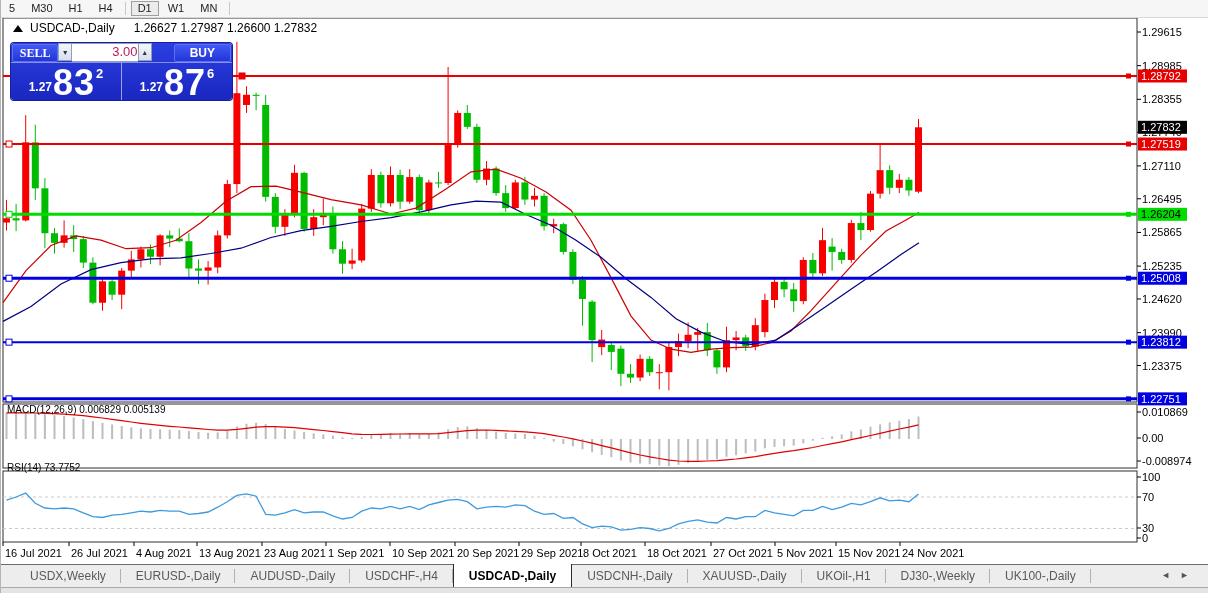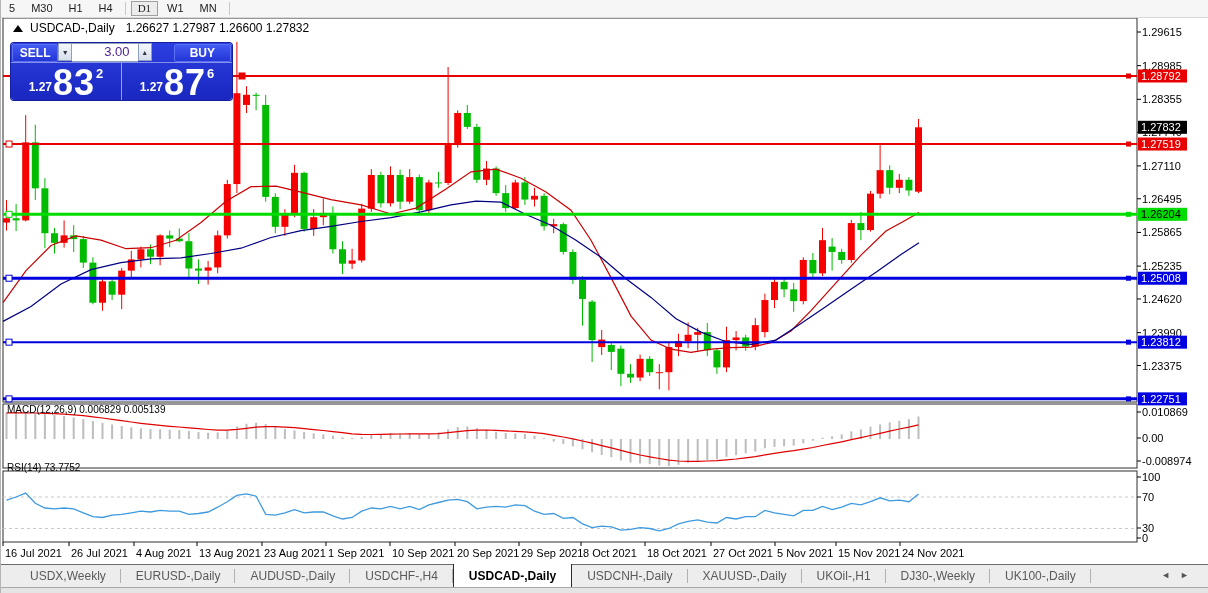--- a/index.html
+++ b/index.html
@@ -3,39 +3,39 @@
 <meta charset="utf-8">
 <style>
   html,body{margin:0;padding:0;background:#fff;}
   #app{position:relative;width:1208px;height:593px;overflow:hidden;
        font-family:"Liberation Sans",sans-serif;background:#fff;
        border-left:1px solid #b5b5b5;box-sizing:border-box;}
   
   .toolbar{position:absolute;left:0;top:0;width:1208px;height:17px;background:#f6f6f6;
            border-bottom:1px solid #d9d9d9;display:flex;align-items:center;font-size:11px;color:#222;}
   .tb-item{padding:1px 7px;margin:0 1px;cursor:default;line-height:13px;}
-  .tb-item.active{background:#ececec;border:1px solid #9f9f9f;padding:0 6px;font-family:Liberation Serif, serif;}
+  .tb-item.active{background:#ececec;border:1px solid #9f9f9f;padding:0 6px;}
   .tb-sep{width:1px;height:13px;background:#c8c8c8;margin:0 4px;}
   
   .sym-header{position:absolute;left:12px;top:21px;font-size:12px;color:#000;display:flex;align-items:center;gap:7px;}
   .tri{width:0;height:0;border-left:5px solid transparent;border-right:5px solid transparent;border-bottom:7px solid #000;}
-  .sym-vals{margin-left:4px;}
+  .sym-vals{margin-left:12px;}
   
   .panel{position:absolute;left:10px;top:43px;width:221px;height:57px;border-radius:3px;
          background:linear-gradient(#2b3fe0,#1a27c0);box-shadow:0 0 0 1px #1520a0;}
   .panel .row1{position:absolute;left:0;top:0;width:221px;height:19px;display:flex;}
   .btn-trade{color:#fff;font-size:12px;font-weight:bold;text-align:center;line-height:17px;
              background:linear-gradient(#4259f2,#2336d6);border:1px solid #5a6ff5;border-radius:2px;box-sizing:border-box;}
-  .btn-sell{width:50px;margin:1px 0 0 1px;}
+  .btn-sell{width:50px;margin:1px 0 0 1px;font-family:Liberation Serif, serif;}
   .btn-buy{width:62px;margin:1px 1px 0 22px;}
   .spinner{width:101px;display:flex;margin-top:0;}
   .spin-btn{width:14px;height:18px;background:linear-gradient(#f4f7fc,#d7dfec);border:1px solid #8fa0b8;
             box-sizing:border-box;display:flex;align-items:center;justify-content:center;font-size:7px;color:#334;}
   .spin-val{flex:1;background:#fff;border-top:1px solid #8fa0b8;border-bottom:1px solid #8fa0b8;
-            font-size:13px;color:#4c1d95;text-align:right;line-height:16px;padding-right:8px;}
+            font-size:13px;color:#be185d;text-align:right;line-height:16px;padding-right:0;}
   .row2{position:absolute;left:0;top:19px;width:221px;height:38px;display:flex;}
   .half{flex:1;display:flex;align-items:flex-end;justify-content:center;color:#fff;padding-bottom:3px;}
   .half.left{border-top:1px solid rgba(255,255,255,.45);border-right:1px solid rgba(255,255,255,.55);}
   .half.right{border-top:1px solid rgba(255,255,255,.45);}
   .p-small{font-size:12px;font-weight:bold;margin:0 1px 3px 0;}
   .p-big{font-size:36px;font-weight:bold;line-height:29px;letter-spacing:1px;}
   .p-sup{font-size:13px;font-weight:bold;margin:0 0 16px 1px;}
   
   .ind-label{position:absolute;left:6px;font-size:10px;color:#000;z-index:3;}
   

